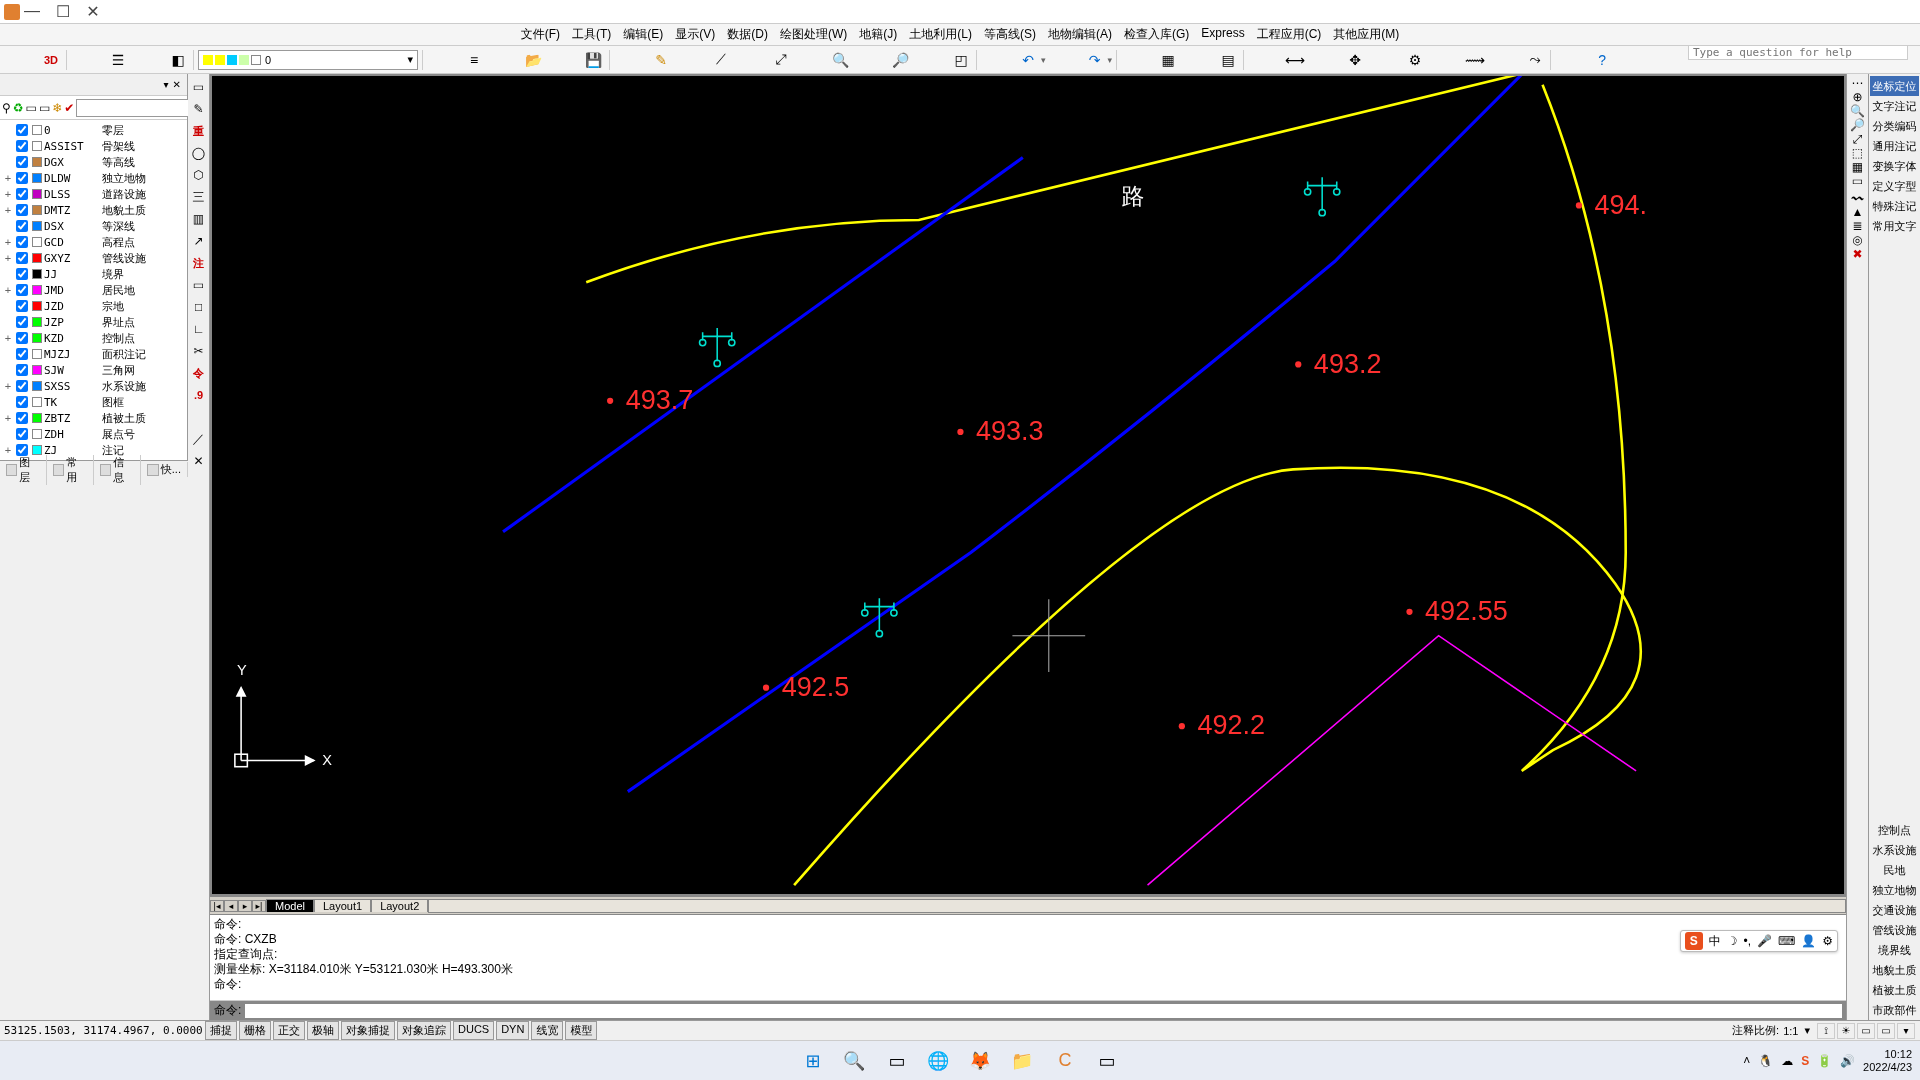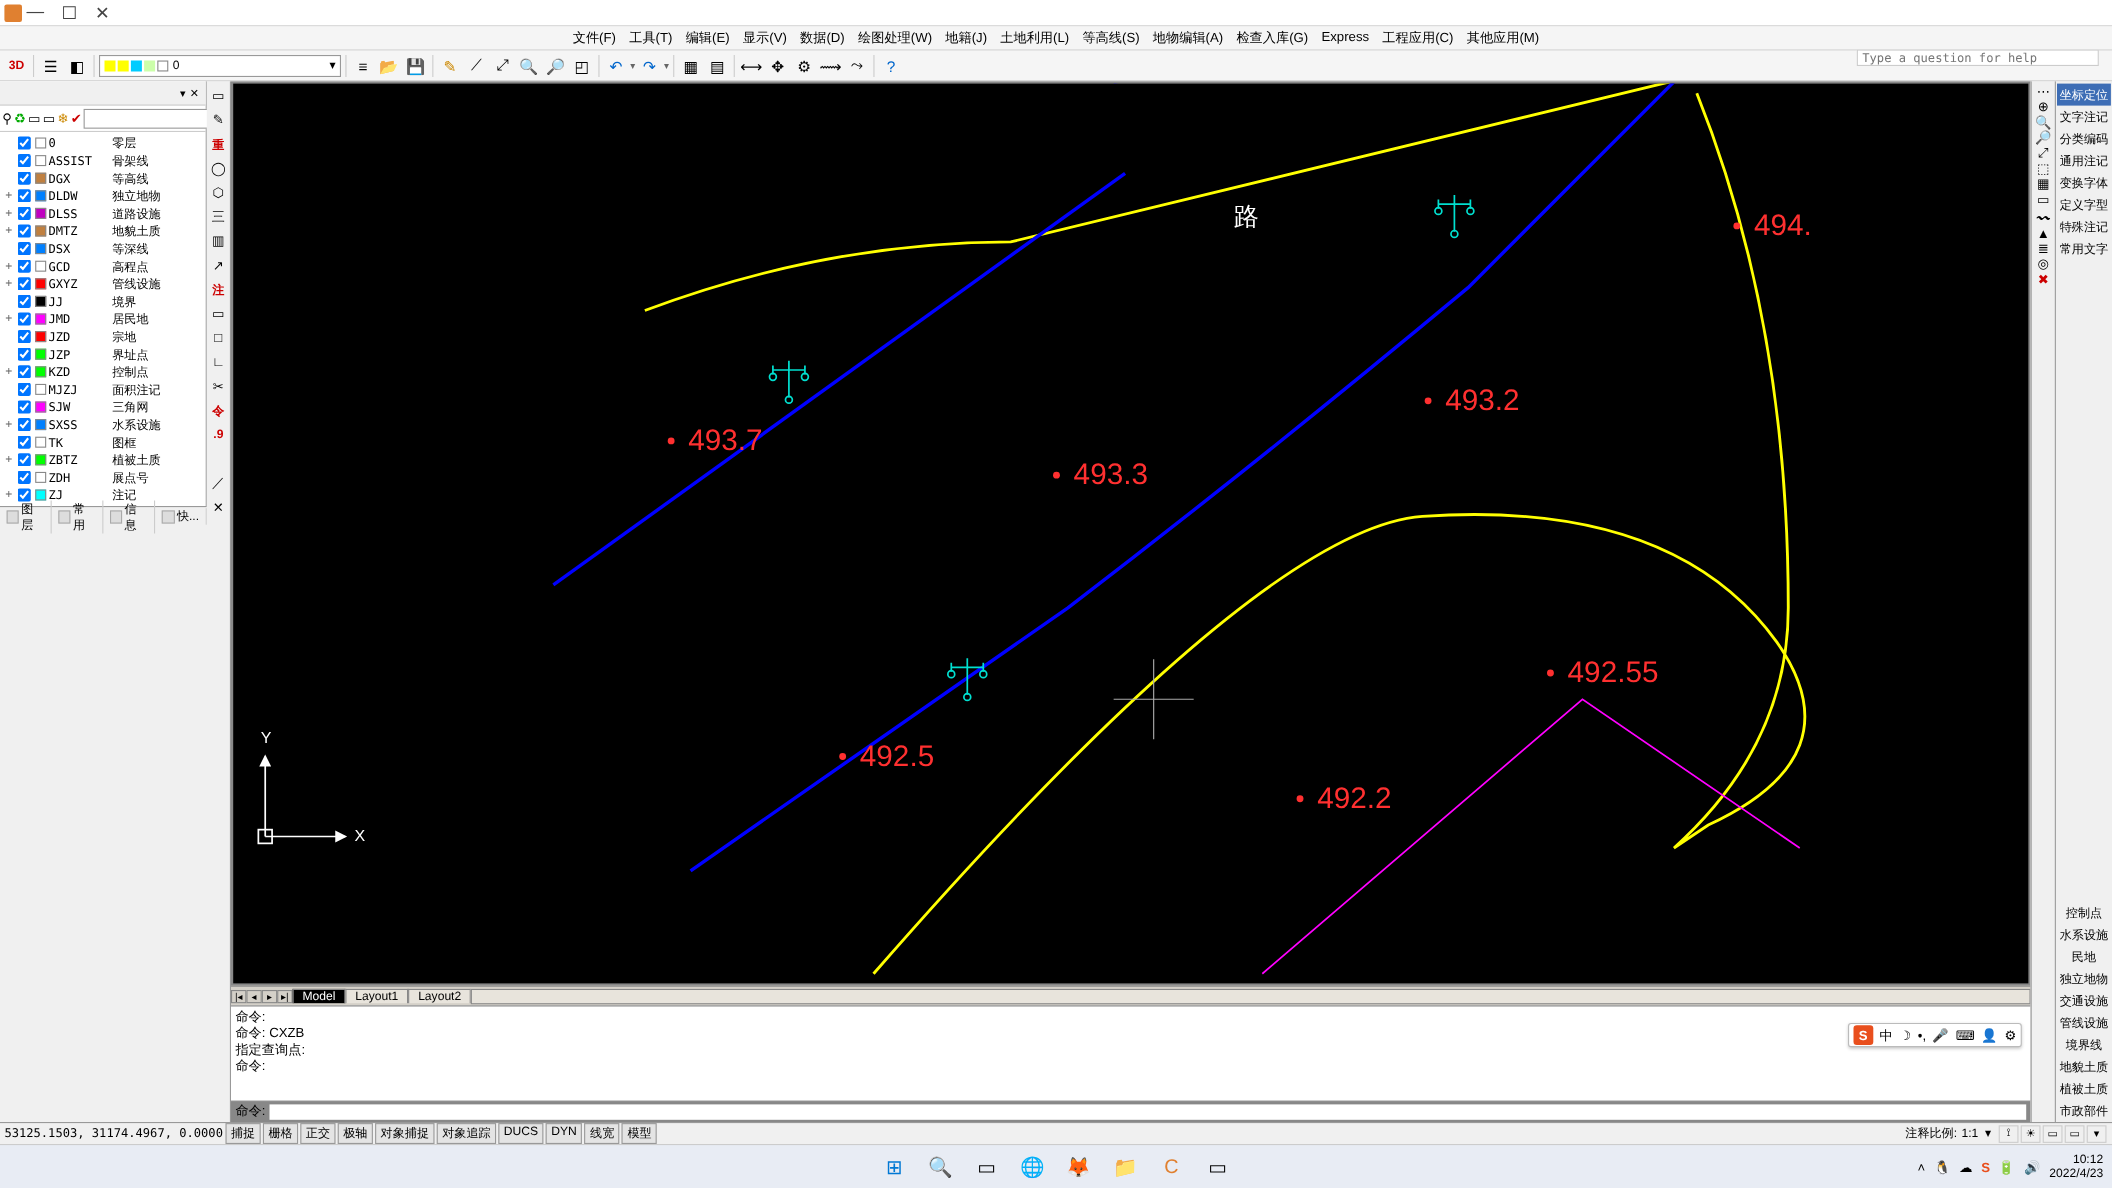--- a/index.html
+++ b/index.html
@@ -13,21 +13,21 @@
 .title-bar .win-btns span { cursor: pointer; color: #444; }
 
 
 .menu-bar { height: 22px; background: #f5f5f5; display: flex; align-items: center; padding: 0 4px; border-bottom: 1px solid #ccc; flex-direction: column; }
 .menu-bar .doc-icon { width: 16px; height: 16px; background: #e08030; margin-right: 6px; border-radius: 2px; }
 .menu-bar .menu-item { padding: 2px 6px; font-size: 12px; cursor: pointer; }
 .menu-bar .help-input { margin-left: auto; width: 220px; height: 18px; font-family: monospace; font-size: 11px; padding: 0 4px; border: 1px solid #ccc; color: #888; margin-right: 8px; }
 
 
 .toolbar { height: 28px; background: #f5f5f5; display: flex; align-items: center; padding: 0 4px; border-bottom: 1px solid #ccc; gap: 2px; }
-.toolbar .tb-btn { width: 22px; height: 22px; display: flex; align-items: center; justify-content: center; cursor: pointer; border: 1px solid transparent; font-size: 14px; }
+.toolbar .tb-btn { width: 22px; height: 22px; display: flex; align-items: center; justify-content: center; cursor: pointer; border: 1px solid transparent; font-size: 14px; margin-left: 36px; }
 .toolbar .tb-sep { width: 1px; height: 20px; background: #ccc; margin: 0 2px; }
 .toolbar .btn-3d { color: #c00; font-weight: bold; font-size: 11px; }
 .toolbar .layer-combo { display: flex; align-items: center; border: 1px solid #999; background: #fff; height: 20px; width: 220px; padding: 0 4px; font-size: 11px; }
 .toolbar .layer-combo .swatches { display: flex; gap: 2px; margin-right: 4px; }
 .toolbar .layer-combo .sw { width: 10px; height: 10px; }
 
 
 .main-area { position: absolute; top: 74px; left: 0; right: 0; bottom: 36px; display: flex; }
 
 
@@ -461,20 +461,21 @@
       <div class="tab">Layout1</div>
       <div class="tab">Layout2</div>
       <div class="scroll-track"></div>
     </div>
 
     <div class="cmd-window">
       <div class="cmd-scroll" id="cmd-scroll">
           <div>命令:</div>
           <div>命令: CXZB</div>
           <div>指定查询点:</div>
+          <div>测量坐标: X=31184.010米  Y=53121.030米  H=493.300米</div>
           <div>命令:</div>
         </div>
     </div>
     <div class="cmd-input-row">
       <span>命令:</span>
       <input style="">
     </div>
   </div>
 
   <div class="right-strip-a">

